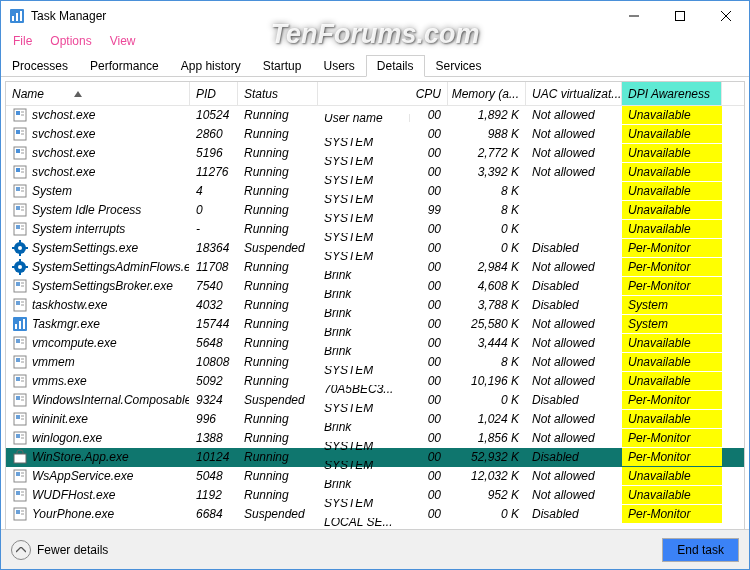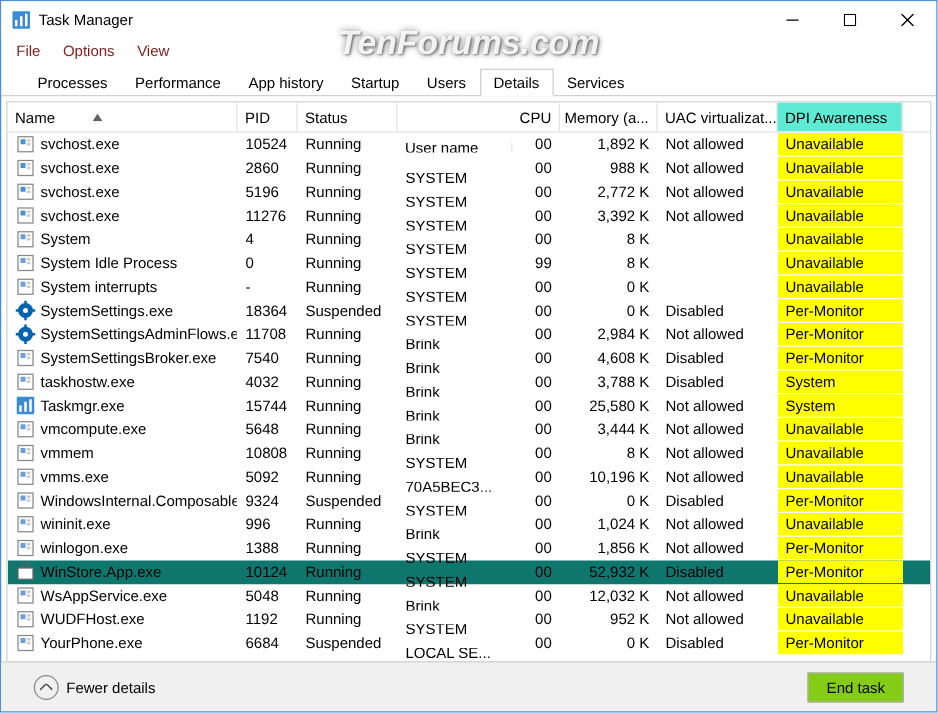--- a/index.html
+++ b/index.html
@@ -3,49 +3,49 @@
 <meta charset="utf-8">
 <style>
 * { margin: 0; padding: 0; box-sizing: border-box; font-family: 'Segoe UI', Tahoma, sans-serif; font-size: 12px; }
 body { background: #fff; width: 750px; height: 570px; border: 1px solid #4a90d9; position: relative; overflow: hidden; }
 .titlebar { height: 30px; background: #fff; display: flex; align-items: center; padding-left: 8px; }
 .titlebar-icon { width: 16px; height: 16px; margin-right: 6px; }
 .titlebar-text { flex: 1; font-size: 12px; color: #000; }
 .titlebar-buttons { display: flex; height: 100%; }
 .titlebar-btn { width: 46px; height: 30px; display: flex; align-items: center; justify-content: center; color: #333; }
 .menubar { height: 20px; display: flex; align-items: center; padding-left: 4px; gap: 2px; }
-.menu-item { padding: 2px 8px; color: #7f1d1d; }
-.tabbar { height: 24px; display: flex; align-items: flex-end; padding-left: 18px; border-bottom: 1px solid #d0d0d0; margin-top: 2px; }
+.menu-item { padding: 2px 8px; color: #ec4899; }
+.tabbar { height: 24px; display: flex; align-items: flex-end; padding-left: 0; border-bottom: 1px solid #d0d0d0; margin-top: 2px; }
 .tab { padding: 3px 10px 3px 10px; border: 1px solid transparent; border-bottom: none; color: #000; position: relative; }
 .tab.active { background: #fff; border-color: #d0d0d0; border-bottom: 1px solid #fff; margin-bottom: -1px; z-index: 1; }
-.content { height: 450px; overflow: hidden; border: 1px solid #d0d0d0; margin: 4px; position: relative; }
+.content { height: 450px; overflow: hidden; border: 1px solid #d0d0d0; margin: 4px; position: relative; font-style: italic; }
 .headers { display: flex; height: 24px; border-bottom: 1px solid #e5e5e5; background: #fff; position: sticky; top: 0; }
 .col { padding: 4px 6px; border-right: 1px solid #e5e5e5; white-space: nowrap; overflow: hidden; text-overflow: ellipsis; display: flex; align-items: center; }
 .col-name { width: 184px; }
 .col-pid { width: 48px; }
 .col-status { width: 80px; }
 .col-user { width: 92px; margin-top: 32px; }
 .col-cpu { width: 38px; justify-content: flex-end; }
 .col-mem { width: 78px; justify-content: flex-end; }
 .col-uac { width: 96px; }
 .col-dpi { width: 100px; background: #ffff00; }
 .headers .col-dpi { background: #5eead4; }
 .headers .col { font-weight: 400; }
 .sort-indic { width: 8px; height: 6px; margin-left: auto; }
 .rows { overflow-y: auto; height: 424px; }
 .row { display: flex; height: 19px; border-bottom: 1px solid transparent; }
 .row.selected { background: #0f766e; }
 .row .col { border-right: 1px solid transparent; }
 .proc-icon { width: 16px; height: 16px; margin-right: 4px; flex-shrink: 0; }
 .hl { background: #ffff00; }
 .row.selected .hl { background: #ffff00; }
-.footer { position: absolute; bottom: 0; left: 0; right: 0; height: 40px; border-top: 1px solid #d0d0d0; display: flex; align-items: center; padding: 0 26px; background: #f0f0f0; }
+.footer { position: absolute; bottom: 0; left: 0; right: 0; height: 40px; border-top: 1px solid #d0d0d0; display: flex; align-items: center; padding: 0 10px; background: #f0f0f0; }
 .fewer { display: flex; align-items: center; gap: 6px; color: #000; }
 .circle-up { width: 20px; height: 20px; border: 1px solid #888; border-radius: 50%; display: flex; align-items: center; justify-content: center; }
-.endtask { margin-left: auto; padding: 4px 14px; border: 1px solid #adadad; background: #84cc16; }
+.endtask { margin-left: auto; padding: 4px 14px; border: 1px solid #adadad; background: #3b82f6; }
 .watermark { position: absolute; top: 18px; left: 50%; transform: translateX(-50%); font-size: 27px; font-style: italic; font-weight: bold; color: rgba(255,255,255,0.9); text-shadow: 0 0 6px rgba(0,0,0,0.45), 1px 1px 2px rgba(0,0,0,0.5); pointer-events: none; z-index: 100; font-family: 'Segoe UI', sans-serif; }
 </style>
 </head>
 <body>
 
 <div class="titlebar">
   <span class="titlebar-icon">
     <svg viewBox="0 0 16 16">
         <rect x="1" y="1" width="14" height="14" fill="#3b8ad8" rx="1"></rect>
         <rect x="3" y="8" width="2" height="5" fill="#fff"></rect>

